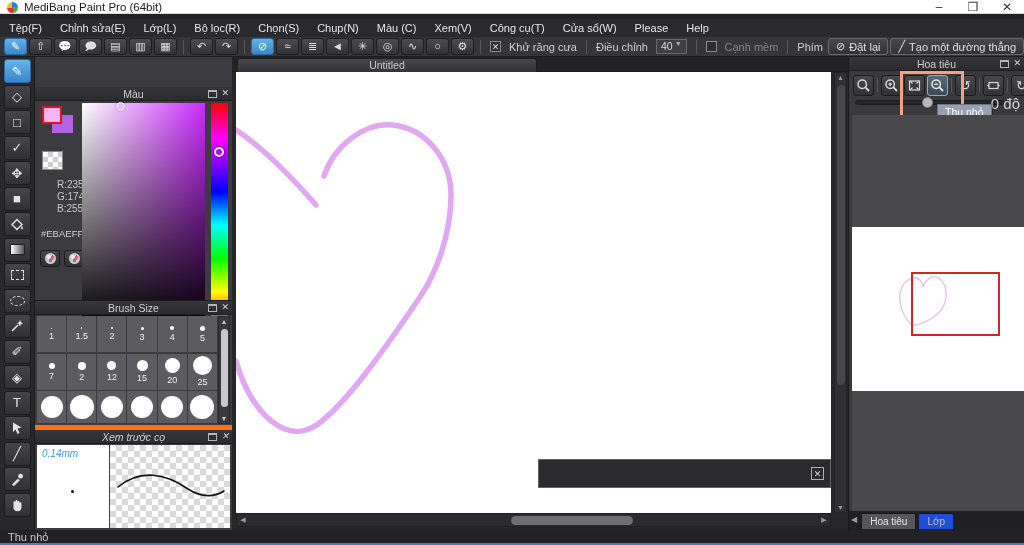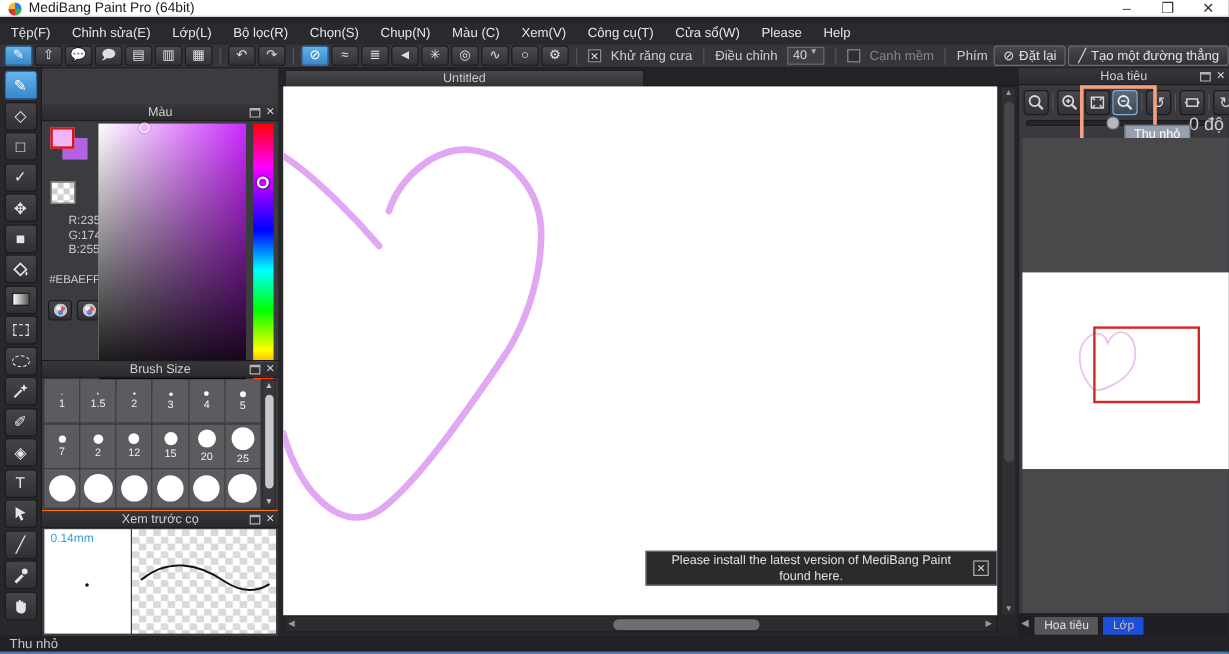--- a/index.html
+++ b/index.html
@@ -65,21 +65,21 @@
   #brush-panel { position:absolute; left:0; top:243px; width:197px; height:125px; border-top:1px solid #1a1a1c; }
   #brush-grid { position:absolute; left:2px; top:15px; right:14px; bottom:0; display:grid; grid-template-columns:repeat(6,1fr); }
   .bcell { background:#5c5c60; border-right:1px solid #3a3a3e; border-bottom:1px solid #3a3a3e; height:37px; display:flex; flex-direction:column; align-items:center; justify-content:center; }
   .bcell.short { height:33px; }
   .bdot { background:#fff; border-radius:50%; flex:none; }
   .blabel { font-size:9px; color:#f0f0f0; margin-top:2px; height:10px; }
   #brush-scroll { position:absolute; right:2px; top:15px; width:12px; bottom:1px; background:#39393d; border:1px solid #2a2a2c; }
   #brush-scroll .sarrow { position:absolute; left:0; width:10px; text-align:center; font-size:7px; color:#c8c8c8; }
   #brush-thumb { position:absolute; left:2px; top:12px; width:7px; height:78px; background:#c9c9cd; border-radius:4px; }
 
-  #preview-panel { position:absolute; left:0; top:368px; width:197px; height:105px; border-top:1px solid #f97316; }
+  #preview-panel { position:absolute; left:0; top:368px; width:197px; height:105px; border-top:5px solid #f97316;font-style:italic; }
   #prev-left { position:absolute; left:2px; top:15px; width:72px; bottom:2px; background:#fff;text-align:center; }
   #prev-size { position:absolute; left:5px; top:3px; font-size:10px; color:#3a9fd6; }
   #prev-dot { position:absolute; left:34px; top:45px; width:3px; height:3px; border-radius:50%; background:#111; }
   #prev-right { position:absolute; left:75px; top:15px; right:2px; bottom:2px;
     background:conic-gradient(#d9d9d9 25%, #fff 0 50%, #d9d9d9 0 75%, #fff 0); background-size:12px 12px; }
 
   
   #canvas-col { position:absolute; left:232px; top:57px; width:616px; height:473px; background:#27272a; }
   #tabbar { position:absolute; left:0; top:0; width:100%; height:15px; background:#232327; border-bottom:1px solid #1a1a1c; }
   #doc-tab { position:absolute; left:5px; top:1px; width:300px; height:14px; background:linear-gradient(#48484c,#333337); border:1px solid #1f1f22; border-bottom:none; border-radius:3px 3px 0 0; font-size:10.5px; color:#c9c9c9; text-align:center; line-height:13px; }
@@ -387,21 +387,20 @@
     <div id="doc-tab">Untitled</div>
   </div>
   <div id="canvas">
     <svg width="595" height="441" viewBox="0 0 595 441">
       <path d="M0 58 C 28 76, 62 112, 80 133" fill="none" stroke="#e2a7f2" stroke-width="5.5" stroke-linecap="round"></path>
       <path d="M88 104 C 98 74, 128 50, 157 53 C 191 57, 215 88, 215 123 C 215 161, 201 201, 182 228 C 152 272, 112 330, 82 352 C 52 374, 16 344, 0 289" fill="none" stroke="#e2a7f2" stroke-width="5.5" stroke-linecap="round"></path>
     </svg>
   </div>
   <div id="notification">
     <div id="notif-text">
-      <div>Please install the latest version of MediBang Paint found here.</div>
     </div>
     <span id="notif-close">✕</span>
   </div>
   <div id="vscroll">
     <span class="sarrow" style="top:1px">▲</span>
     <span id="vthumb"></span>
     <span class="sarrow" style="bottom:1px">▼</span>
   </div>
   <div id="hscroll">
     <span class="sarrow">◀</span>

